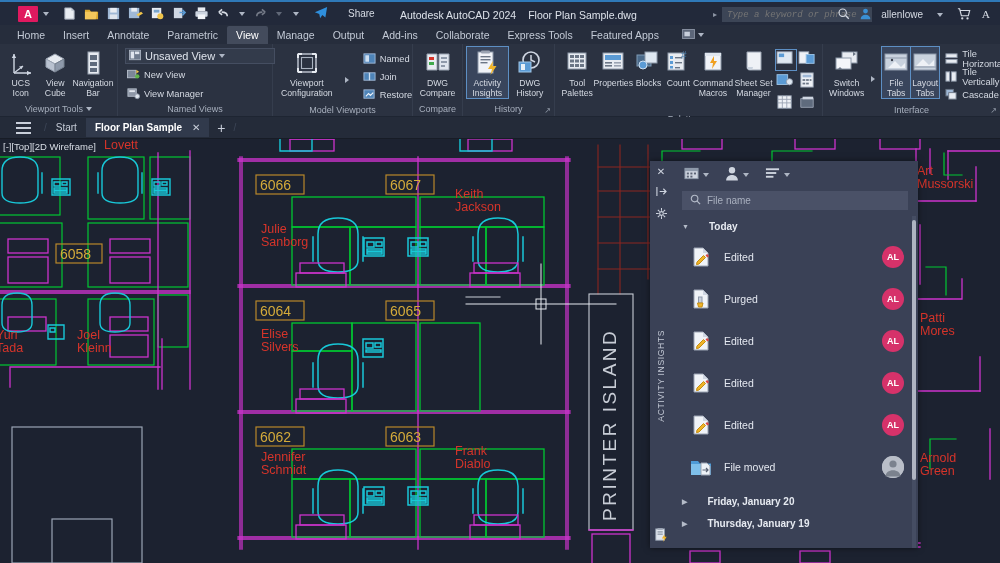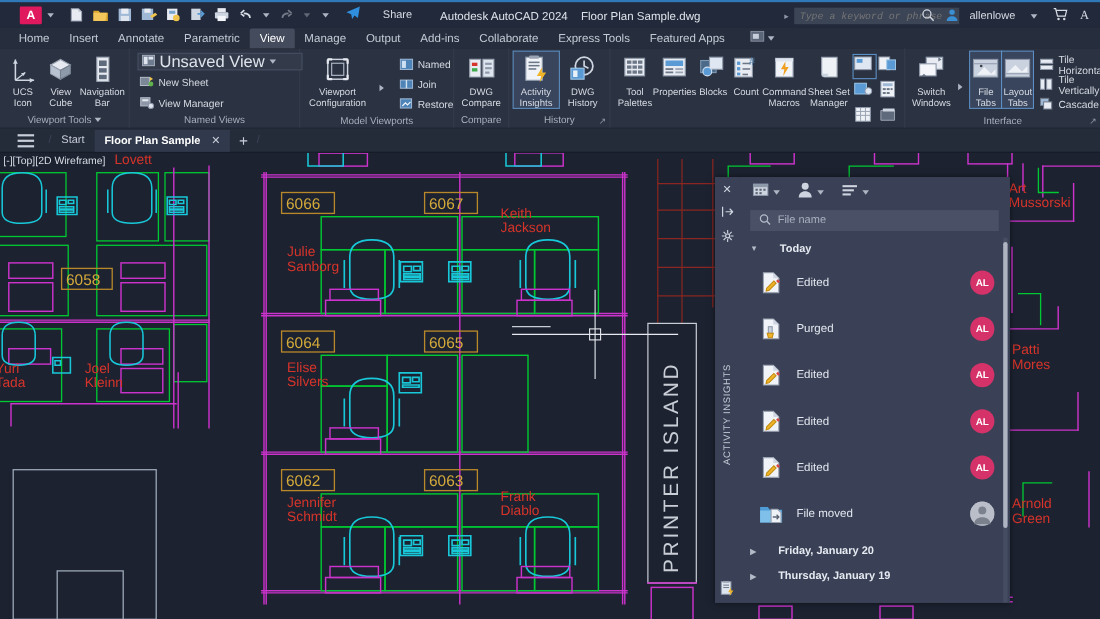--- a/index.html
+++ b/index.html
@@ -71,21 +71,21 @@
   .panel-title { height: 14px; font-size: 9px; color: #a7afbd; text-align: center;
                  display: flex; align-items: center; justify-content: center; gap: 3px; }
   .big-btn { width: 40px; display: flex; flex-direction: column; align-items: center;
              gap: 2px; font-size: 8.7px; color: #d5dae3; line-height: 9.5px; text-align: center; padding-top: 2px;}
   .big-btn .gfx { width: 28px; height: 28px; position: relative; }
   .big-btn.sel { background: #39455c; outline: 1px solid #5d8fc4; }
   .small-row { display: flex; align-items: center; gap: 4px; height: 17px;
                font-size: 9.3px; color: #d5dae3; padding-left: 2px; }
   .small-row .sq { width: 13px; height: 13px; flex: 0 0 13px; position: relative; }
   .combo { display: flex; align-items: center; gap: 4px; width: 150px; height: 16px;
-           background: #333b4b; border: 1px solid #454e61; font-size: 15px; color: #dfe4ec; padding: 0 3px; }
+           background: #333b4b; border: 1px solid #454e61; font-size: 11px; color: #dfe4ec; padding: 0 3px; }
   .combo .cc { margin-left: auto; }
   .dlg-launch { font-size: 8px; color: #8f97a5; position: absolute; right: 3px; bottom: 1px; }
 
   
   .filetabs {
     position: absolute; top: 117px; left: 0; width: 1000px; height: 22px;
     background: #242b39; display: flex; align-items: center; font-size: 10px;
     color: #c7cdd8; border-bottom: 1px solid #171c26;
   }
   .hamb { width: 26px; display:flex; flex-direction:column; gap:3px; align-items:center; margin: 0 8px 0 10px;}
@@ -341,21 +341,21 @@
           <span class="cc caret" style="margin:0"></span>
         </div>
         <div class="small-row">
           <span class="sq">
             <svg width="13" height="13" viewBox="0 0 14 14">
                 <rect x="0.5" y="2.5" width="9" height="8" fill="#7c8798" stroke="#b4bcc9"></rect>
                 <path d="M10 2l3 2-3 2z" fill="#f0c44a"></path>
                 <circle cx="11" cy="9" r="2.4" fill="#61b34c"></circle>
               </svg>
           </span>
-          <span>New Sheet</span>
+          <span>New View</span>
         </div>
         <div class="small-row">
           <span class="sq">
             <svg width="13" height="13" viewBox="0 0 14 14">
                 <rect x="1" y="2" width="9" height="8" fill="#8d96a6" stroke="#b4bcc9"></rect>
                 <rect x="2.5" y="3.5" width="6" height="2" fill="#e3e8f0"></rect>
                 <circle cx="11" cy="10" r="2.6" fill="#dfe5ee" stroke="#8d96a6"></circle>
               </svg>
           </span>
           <span>View Manager</span>

